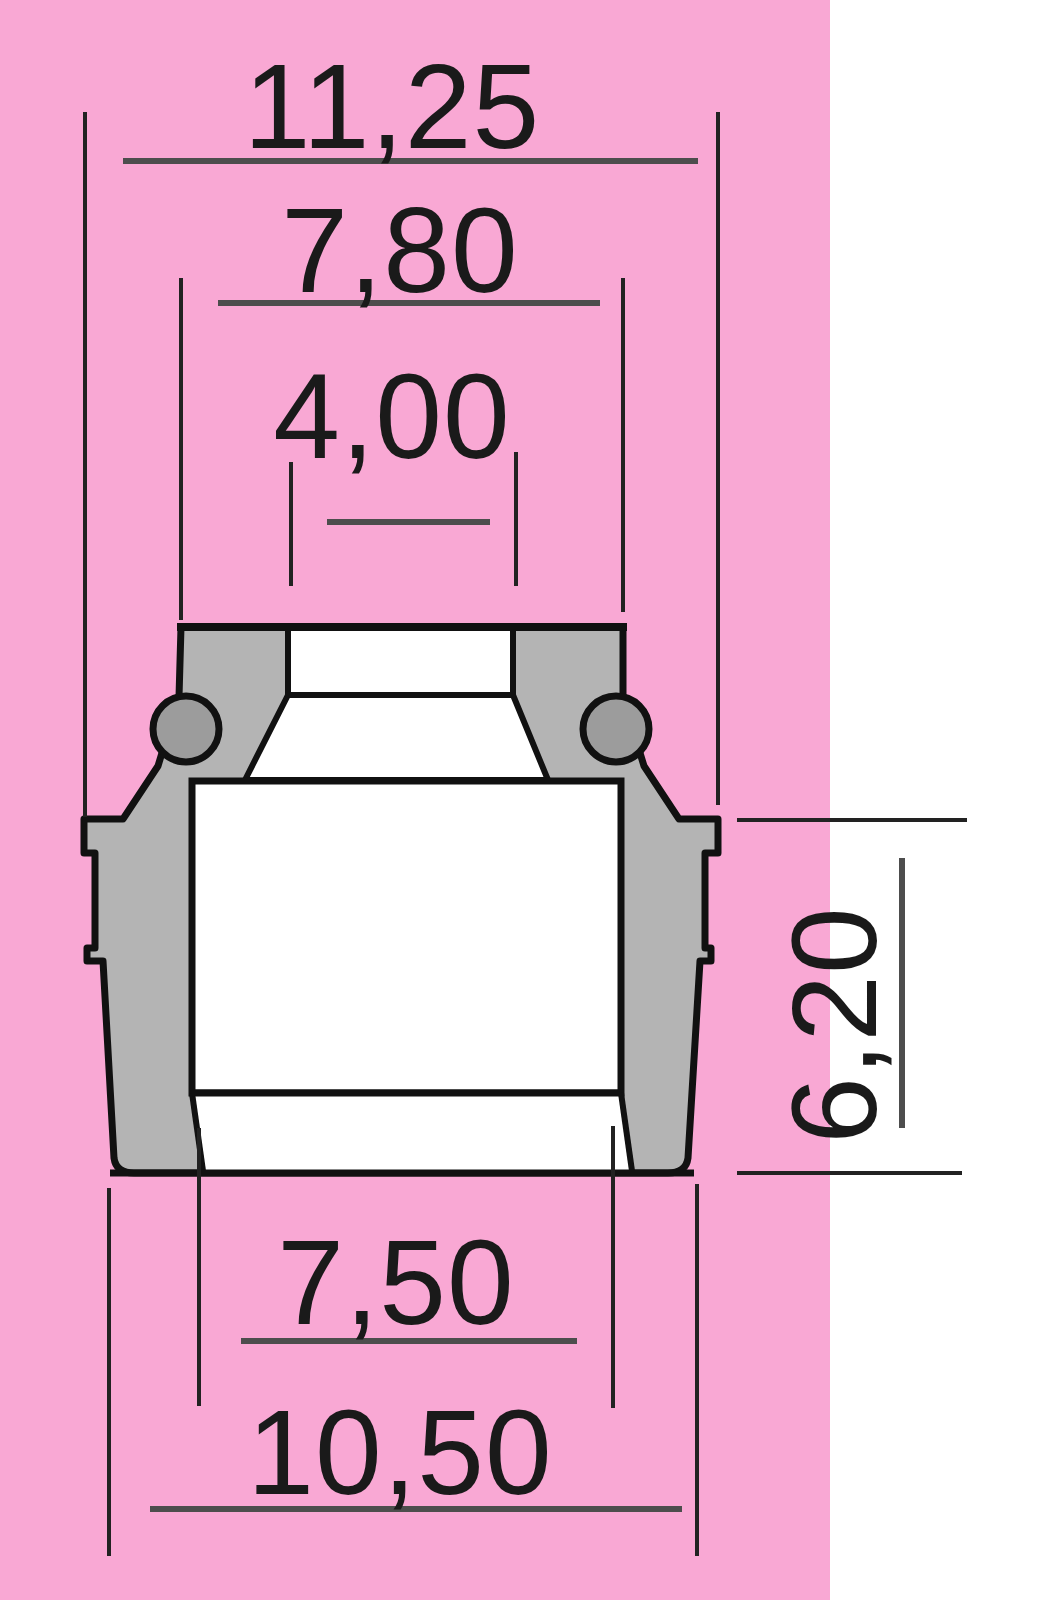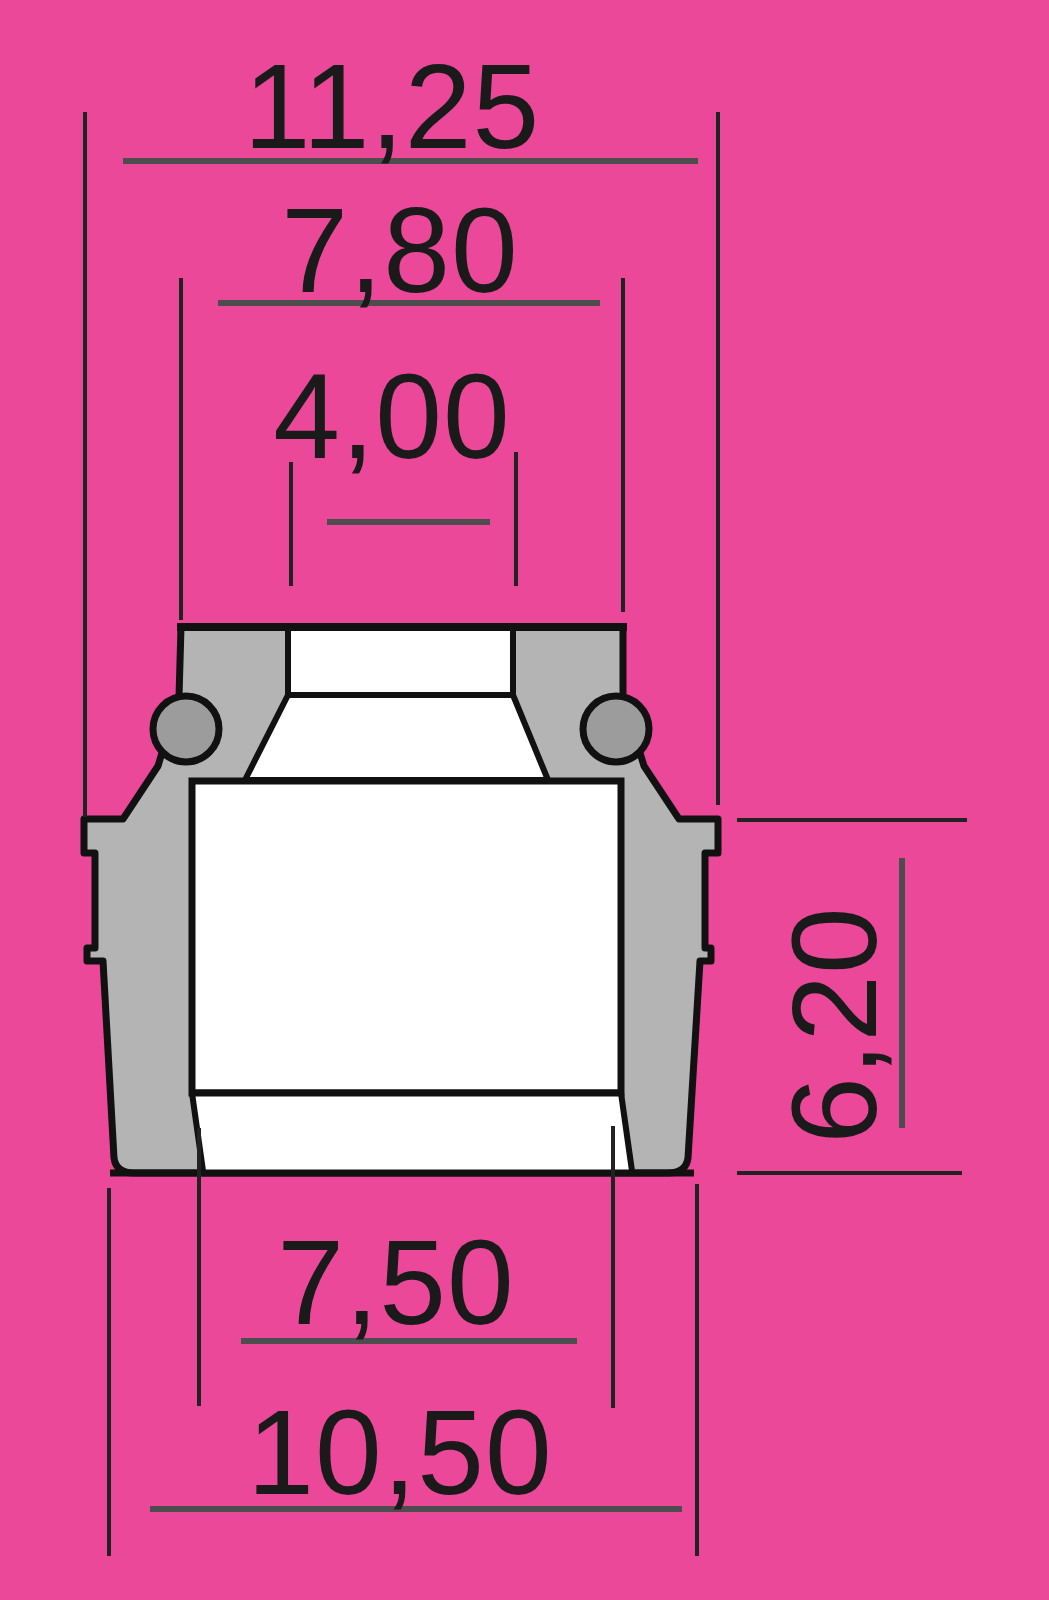--- a/index.html
+++ b/index.html
@@ -5,23 +5,23 @@
   html, body {
     margin: 0;
     padding: 0;
     background: #ffffff;
     width: 1049px;
     height: 1600px;
     overflow: hidden;
   }
   .stage {
     position: relative;
-    width: 1049px;
+    width: 830px;
     height: 1600px;
-    background: #ec4899;
+    background: #f9a8d4;
   }
   svg { display: block; }
   .dim-text {
     font-family: "Liberation Sans", sans-serif;
     font-size: 120px;
     font-weight: 400;
     letter-spacing: 1px;
   }
 </style>
 </head>

